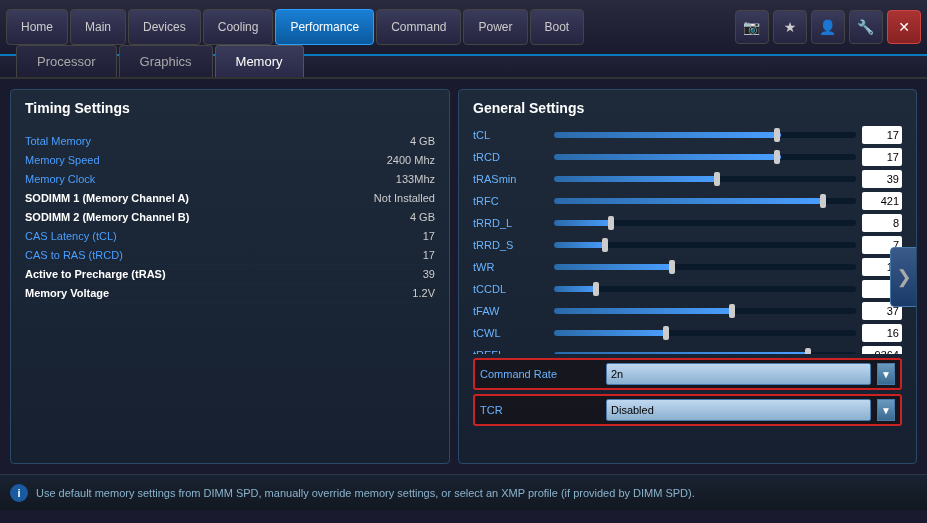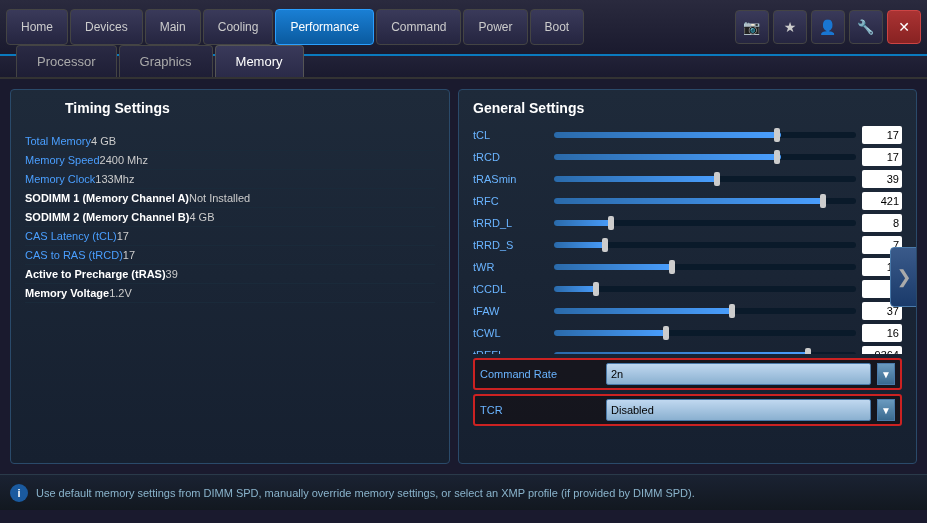--- a/index.html
+++ b/index.html
@@ -108,25 +108,24 @@
       border: 1px solid #2a4a6a;
       border-radius: 4px;
       padding: 10px 14px;
     }
     .panel-title {
       color: #fff;
       font-size: 14px;
       font-weight: bold;
       margin-bottom: 10px;
       padding-bottom: 6px;
-      margin-left: 40px;
     }
     .timing-row {
       display: flex;
-      justify-content: flex-start;
+      justify-content: space-between;
       padding: 3px 0;
       border-bottom: 1px solid #1a2a3a;
     }
     .timing-label {
       color: #4a9fff;
       font-size: 11px;
     }
     .timing-label.bold-label {
       color: #fff;
       font-weight: bold;
@@ -324,22 +323,22 @@
     .sliders-container::-webkit-scrollbar-track { background: #0a1a2a; }
     .sliders-container::-webkit-scrollbar-thumb { background: #3a5a8a; border-radius: 3px; }
   </style>
 </head>
 <body>
 
 <div class="top-nav">
 
   <div id="nav-buttons" style="display:flex;gap:2px;">
       <button class="nav-btn">Home</button>
+      <button class="nav-btn">Main</button>
       <button class="nav-btn">Devices</button>
-      <button class="nav-btn">Main</button>
       <button class="nav-btn">Cooling</button>
       <button class="nav-btn active">Performance</button>
       <button class="nav-btn">Command</button>
       <button class="nav-btn">Power</button>
       <button class="nav-btn">Boot</button>
     </div>
   <div class="nav-spacer"></div>
   <div class="nav-icons" id="nav-icons">
       <div class="nav-icon-btn">📷</div>
       <div class="nav-icon-btn">★</div>

